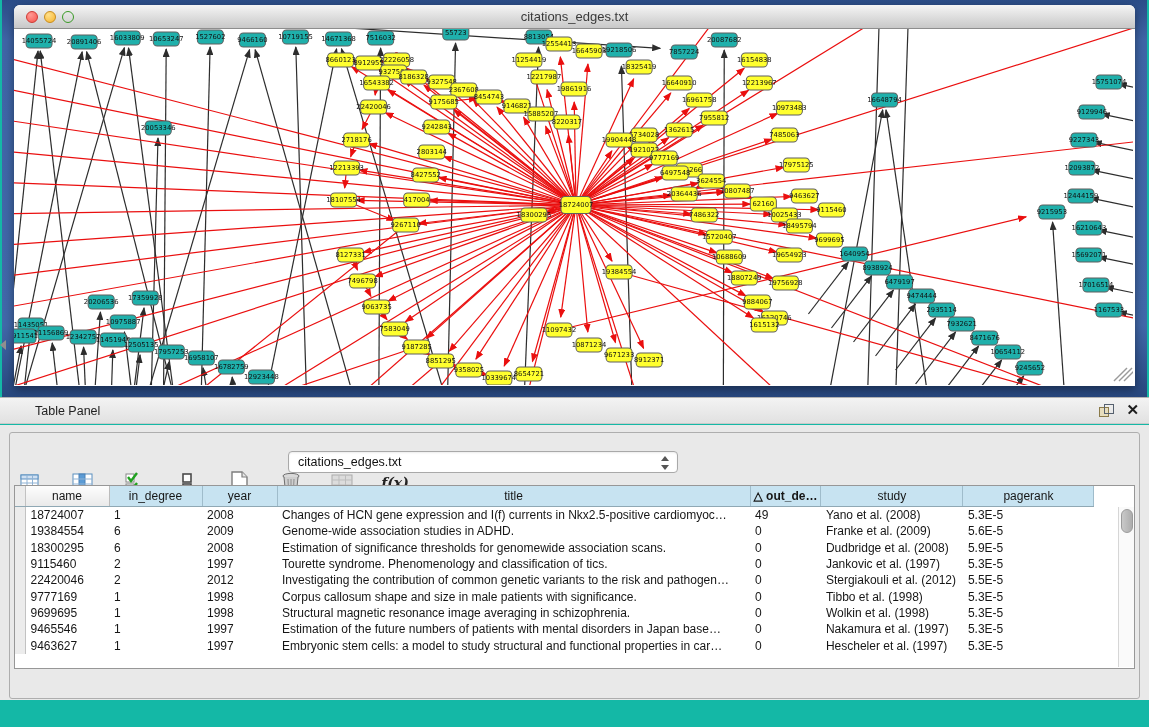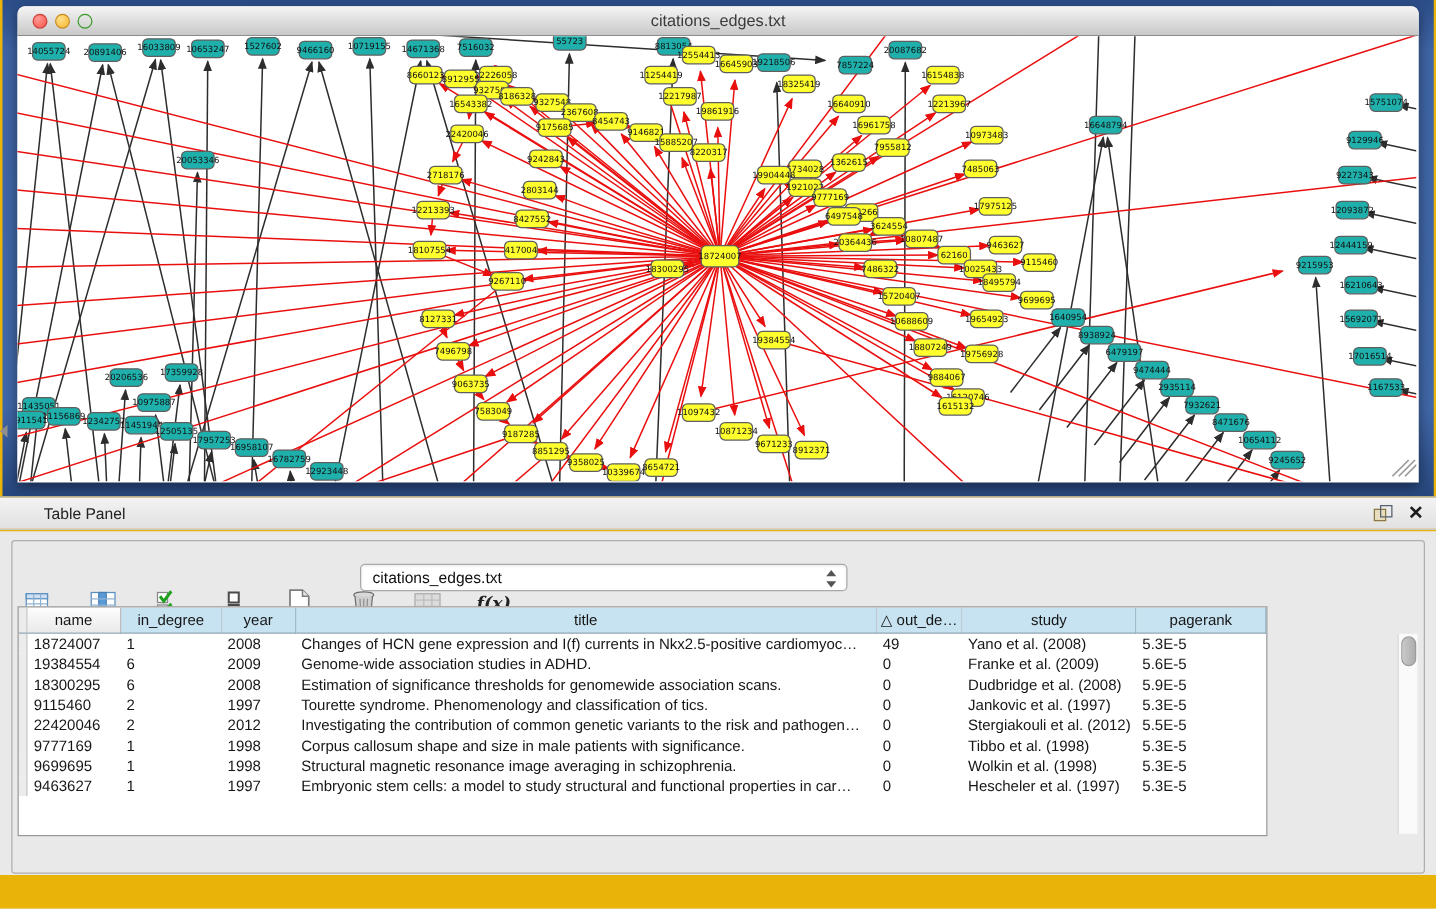--- a/index.html
+++ b/index.html
@@ -1,16 +1,16 @@
 <!DOCTYPE html>
 <html><head>
 <meta charset="utf-8">
 <style>
   html,body{margin:0;padding:0;background:#e9e9e9;}
-  .app{position:relative;width:1149px;height:727px;background:#eab308;overflow:hidden;
+  .app{position:relative;width:1149px;height:727px;background:#14b8a6;overflow:hidden;
        font-family:"Liberation Sans",sans-serif;-webkit-font-smoothing:antialiased;}
   .abs{position:absolute;}
 
   
   .net-frame{left:2px;top:0;width:1145px;height:397px;
     background:linear-gradient(180deg,#2b4d88 0%,#3f65a6 10%,#4168a9 82%,#27477e 100%);}
   .mac-window{left:12px;top:5px;width:1121px;height:381px;border-radius:6px 6px 0 0;
     box-shadow:0 3px 10px rgba(0,0,0,.45);background:#fff;}
   .titlebar{left:0;top:0;width:100%;height:24px;border-radius:6px 6px 0 0;
     background:linear-gradient(#f5f5f5,#c8c8c8);border-bottom:1px solid #8d8d8d;box-sizing:border-box;}
@@ -38,26 +38,26 @@
   .tb-btn{width:26px;height:26px;display:flex;align-items:center;justify-content:center;}
   .fx{font-family:"DejaVu Serif",serif;font-style:italic;font-weight:bold;font-size:14px;color:#222;}
   .combo{position:absolute;left:288px;top:451px;width:390px;height:22px;background:#fff;border:1px solid #a9a9a9;
     border-radius:4px;box-sizing:border-box;font-size:12.5px;color:#111;line-height:20px;padding-left:9px;
     box-shadow:inset 0 1px 2px rgba(0,0,0,.08);}
   .combo .arrows{position:absolute;right:8px;top:3px;width:8px;height:16px;}
   .combo .up{position:absolute;left:0;top:1px;width:0;height:0;border-left:4px solid transparent;border-right:4px solid transparent;border-bottom:5px solid #555;}
   .combo .dn{position:absolute;left:0;bottom:1px;width:0;height:0;border-left:4px solid transparent;border-right:4px solid transparent;border-top:5px solid #555;}
 
   
-  .table-box{left:14px;top:485px;width:1000px;height:184px;background:#fff;border:1px solid #979797;box-sizing:border-box;overflow:hidden;}
+  .table-box{left:14px;top:485px;width:1121px;height:184px;background:#fff;border:1px solid #979797;box-sizing:border-box;overflow:hidden;}
   table.grid{border-collapse:collapse;table-layout:fixed;font-size:12px;color:#161616;}
   table.grid th{height:20px;font-weight:normal;text-align:center;background:#c7e3f1;
     border-right:1px solid #9fbccb;border-bottom:1px solid #8fa8b4;padding:0 3px;overflow:hidden;white-space:nowrap;}
   table.grid th.hgray{background:linear-gradient(#fdfdfd,#e9e9e9);border-right:1px solid #bcbcbc;}
-  table.grid th.hleft{text-align:center;}
+  table.grid th.hleft{text-align:center;font-weight:bold;}
   table.grid td{height:16.3px;padding:0 0 0 5px;white-space:nowrap;overflow:hidden;border:0;}
   table.grid td.handle, table.grid th.handle{background:#ececec;border-right:1px solid #c2c2c2;padding:0;}
   .vscroll{position:absolute;left:1118px;top:507px;width:15px;height:160px;background:#fafafa;border-left:1px solid #d6d6d6;}
   .vthumb{position:absolute;left:2px;top:2px;width:10px;height:22px;background:linear-gradient(90deg,#c9c9c9,#adadad);border-radius:6px;border:1px solid #9b9b9b;}
 
   
   .tabbar{left:0;top:673px;width:1149px;height:24px;display:flex;justify-content:center;}
   .seggroup{display:flex;height:21px;border:1px solid #9d9d9d;border-radius:5px;overflow:hidden;background:#fff;box-shadow:0 1px 1px rgba(0,0,0,.15);}
   .seg{padding:0 16px;font-size:12.5px;color:#1a1a1a;line-height:21px;background:linear-gradient(#ffffff,#f2f2f2);border-left:1px solid #b9b9b9;}
   .seg:first-child{border-left:none;}
@@ -711,20 +711,30 @@
             <td>9699695</td>
             <td>1</td>
             <td>1998</td>
             <td>Structural magnetic resonance image averaging in schizophrenia.</td>
             <td>0</td>
             <td>Wolkin et al. (1998)</td>
             <td>5.3E-5</td>
           </tr>
           <tr>
             <td class="handle"></td>
+            <td>9465546</td>
+            <td>1</td>
+            <td>1997</td>
+            <td>Estimation of the future numbers of patients with mental disorders in Japan base…</td>
+            <td>0</td>
+            <td>Nakamura et al. (1997)</td>
+            <td>5.3E-5</td>
+          </tr>
+          <tr>
+            <td class="handle"></td>
             <td>9463627</td>
             <td>1</td>
             <td>1997</td>
             <td>Embryonic stem cells: a model to study structural and functional properties in car…</td>
             <td>0</td>
             <td>Hescheler et al. (1997)</td>
             <td>5.3E-5</td>
           </tr>
         </tbody>
       </table>

